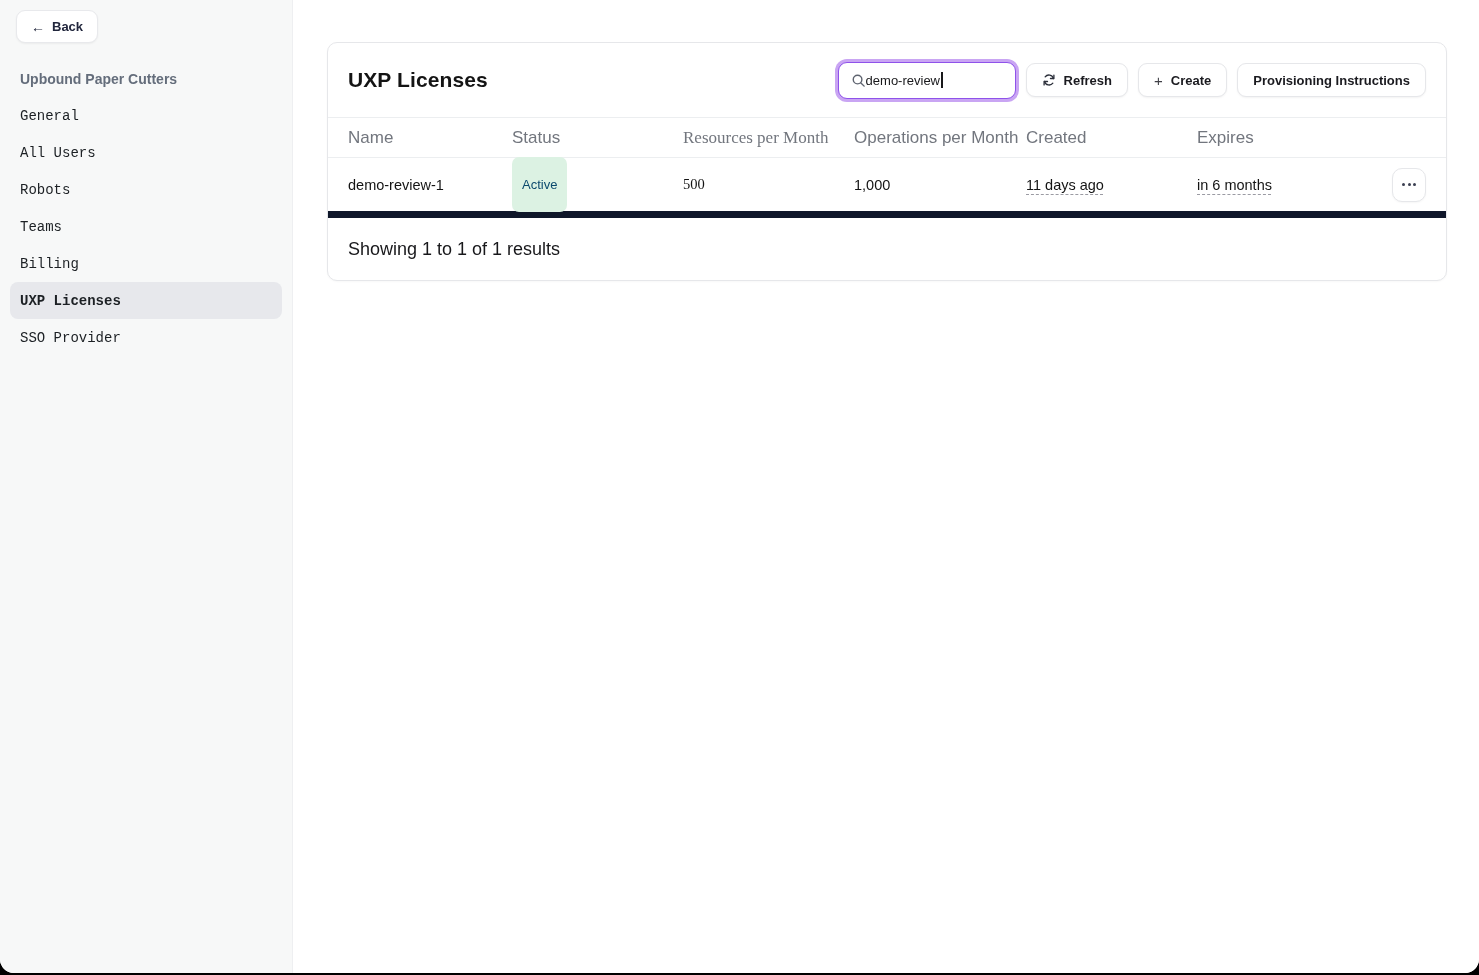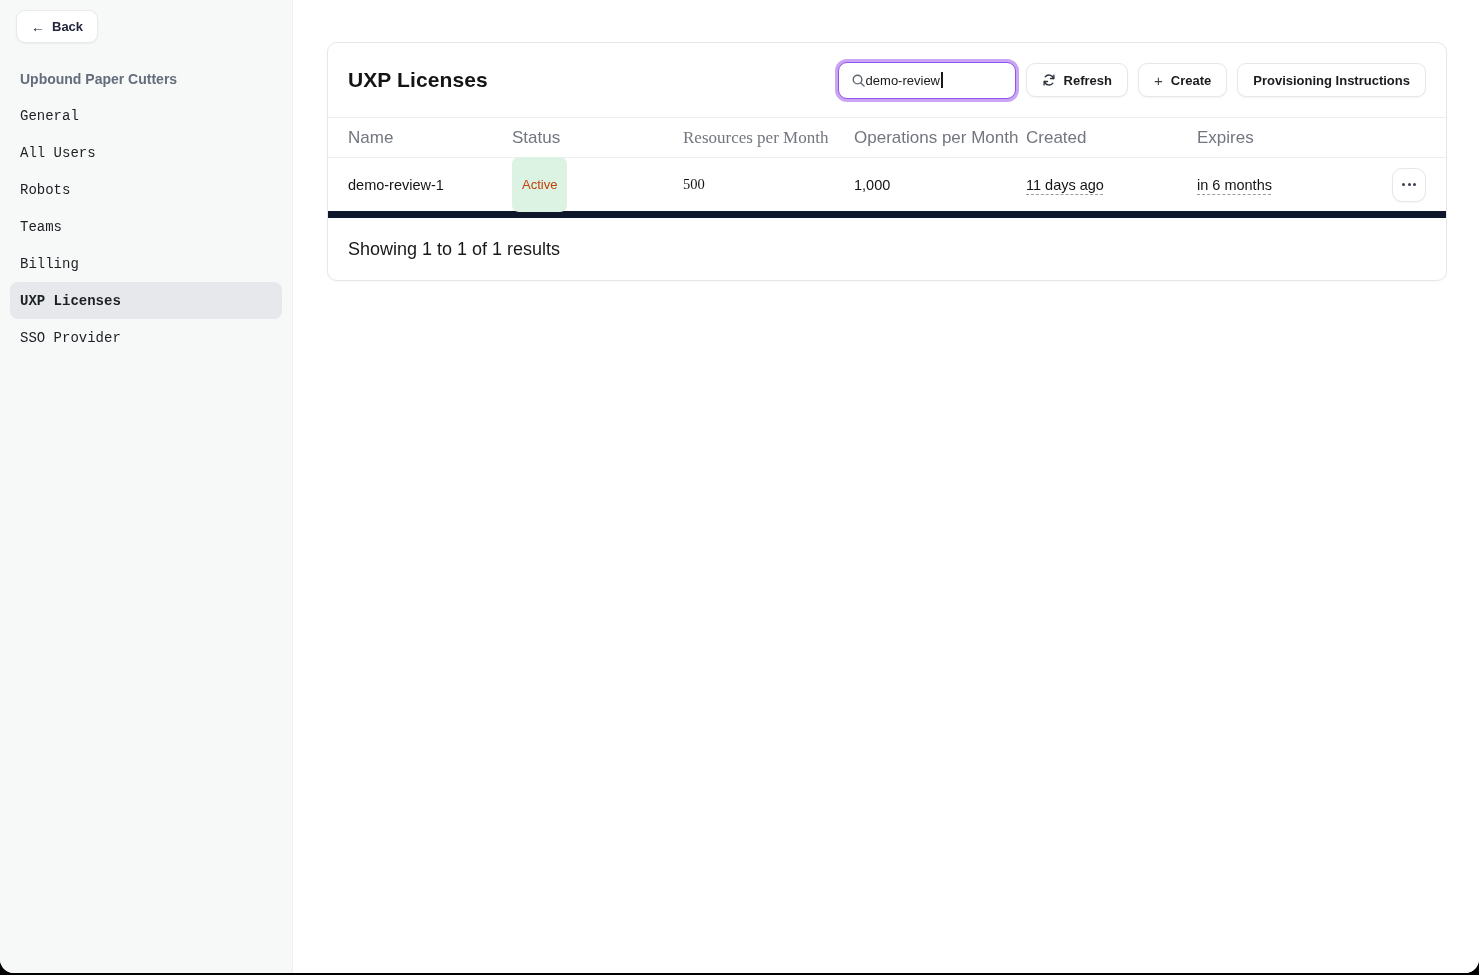--- a/index.html
+++ b/index.html
@@ -131,21 +131,21 @@
   .col-resources  { width: 171px; font-family: Liberation Serif, serif; }
   .col-operations { width: 172px; }
   .col-created    { width: 171px; }
   .col-expires    { flex: 1; }
   .col-menu       { width: 34px; display: flex; justify-content: flex-end; }
 
   .badge {
     display: inline-block;
     padding: 20px 10px;
     background: #dcf2e3;
-    color: #c2410c;
+    color: #0c4a6e;
     border-radius: 7px;
     font-size: 13px;
   }
   .dashed-underline {
     text-decoration: underline dashed;
     text-decoration-thickness: 1px;
     text-underline-offset: 4px;
     text-decoration-color: #9b9ba3;
     cursor: default;
   }

